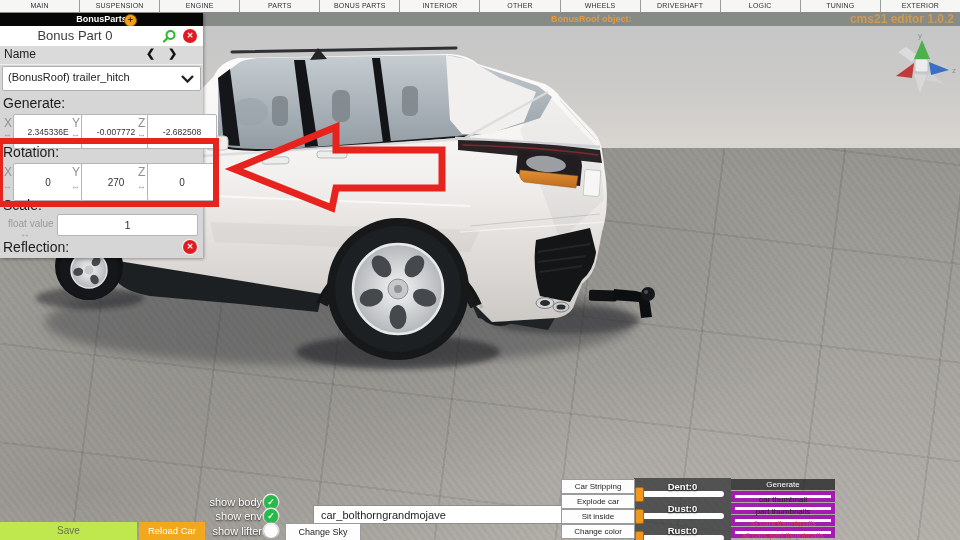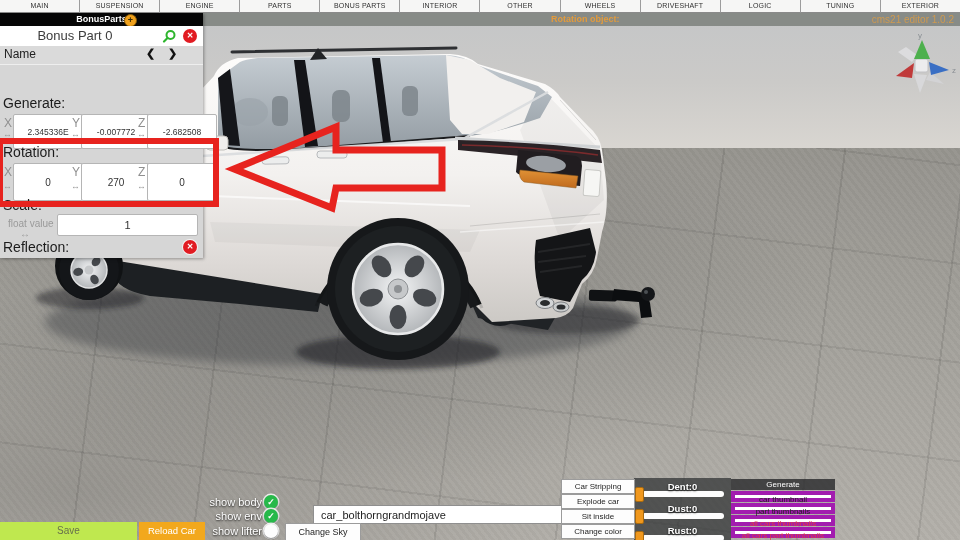--- a/index.html
+++ b/index.html
@@ -23,21 +23,21 @@
   
   .menubar{position:absolute;left:0;top:0;width:960px;height:13px;display:flex;z-index:50;
            background:#8f8f8f;}
   .menutab{flex:1;background:#f6f6f5;border-right:1px solid #9c9c9c;border-bottom:1px solid #8a8a8a;
            font-size:7px;color:#313131;text-align:center;line-height:12px;letter-spacing:.2px;cursor:pointer;
            white-space:nowrap;overflow:hidden;}
   .menutab:last-child{border-right:none;}
   .statusbar{position:absolute;left:0;top:13px;width:960px;height:13px;z-index:10;
              background:rgba(130,135,130,.93);}
   .sel-obj{position:absolute;left:551px;top:0;font-size:9px;font-weight:bold;color:#e39b3c;line-height:13px;}
-  .version{position:absolute;right:6px;top:0;font-size:10px;color:#cf9a50;line-height:13px;}
+  .version{position:absolute;right:6px;top:0;font-size:12px;color:#cf9a50;line-height:13px;font-weight:bold;}
   
   .panel{position:absolute;left:0;top:13px;width:203px;height:245px;z-index:20;background:#d6d6d6;
          box-shadow:1px 1px 3px rgba(0,0,0,.35);}
   .p-header{position:absolute;left:0;top:0;width:203px;height:13px;background:#060606;}
   .p-header .ttl{display:block;text-align:center;font-size:9px;font-weight:bold;color:#fff;line-height:13px;}
   .add-circle{position:absolute;left:124px;top:1px;width:11px;height:11px;border-radius:50%;
               background:#f0a11c;border:1px solid #8a5c08;color:#3a2a05;font-size:9px;font-weight:bold;
               text-align:center;line-height:10px;cursor:pointer;}
   .p-bonusrow{position:absolute;left:0;top:13px;width:203px;height:20px;background:#fff;border-bottom:1px solid #c9c9c9;}
   .p-bonusrow .bp-title{display:block;text-align:center;width:150px;font-size:13px;color:#3c3c3c;line-height:20px;}
@@ -243,21 +243,21 @@
     <div class="menutab">INTERIOR</div>
     <div class="menutab">OTHER</div>
     <div class="menutab">WHEELS</div>
     <div class="menutab">DRIVESHAFT</div>
     <div class="menutab">LOGIC</div>
     <div class="menutab">TUNING</div>
     <div class="menutab">EXTERIOR</div>
   </div>
 
   <div class="statusbar">
-    <span class="sel-obj">Rotation object:</span>
+    <span class="sel-obj">BonusRoof object:</span>
     <span class="version">cms21 editor 1.0.2</span>
   </div>
 
   <div class="panel">
     <div class="p-header">
       <span class="ttl">BonusParts</span>
       <div class="add-circle">+</div>
     </div>
 
     <div class="p-bonusrow">
@@ -268,20 +268,26 @@
       </svg>
       <div class="x-circle" style="left:183px;top:3px;">✕</div>
     </div>
 
     <div class="p-namerow">
       <span class="lbl">Name</span>
       <span class="nav-arrow" style="left:146px;">❮</span>
       <span class="nav-arrow" style="left:168px;">❯</span>
     </div>
 
+    <div class="p-dropdown">
+      <span class="val">(BonusRoof) trailer_hitch</span>
+      <svg class="chev" width="13" height="8" viewBox="0 0 13 8">
+        <polyline points="1,1 6.5,6.5 12,1" fill="none" stroke="#222" stroke-width="2.4"></polyline>
+      </svg>
+    </div>
 
     <span class="sec-label" style="top:82px;">Generate:</span>
     <div class="axis-group" style="left:4px;top:101px;width:64px;height:28px;">
       <span class="axis-letter">X</span>
       <span class="axis-drag">↔</span>
       <input class="axis-input" value="2.345336E" style="">
     </div>
     <div class="axis-group" style="left:72px;top:101px;width:64px;height:28px;">
       <span class="axis-letter">Y</span>
       <span class="axis-drag">↔</span>

